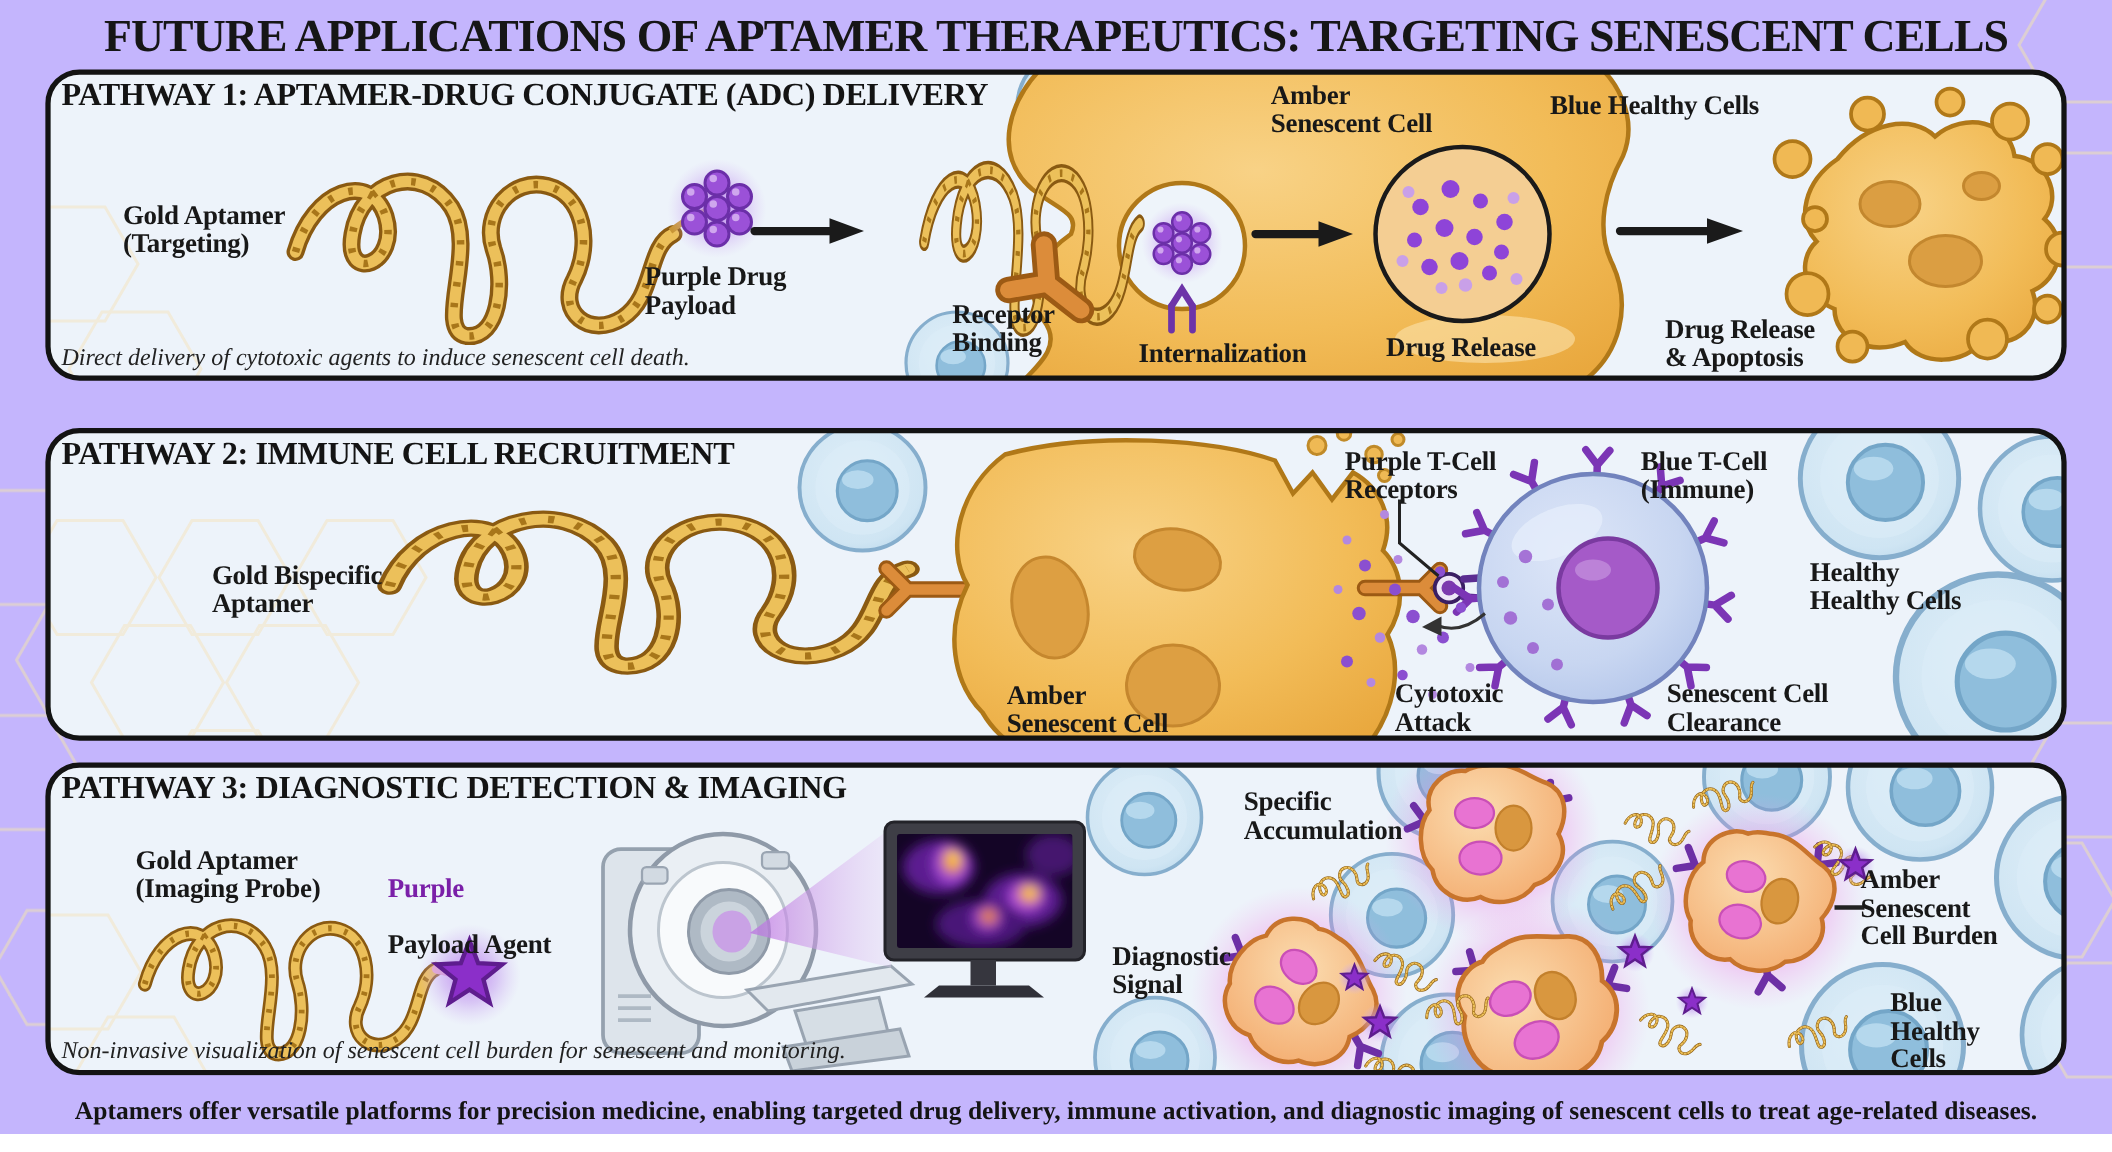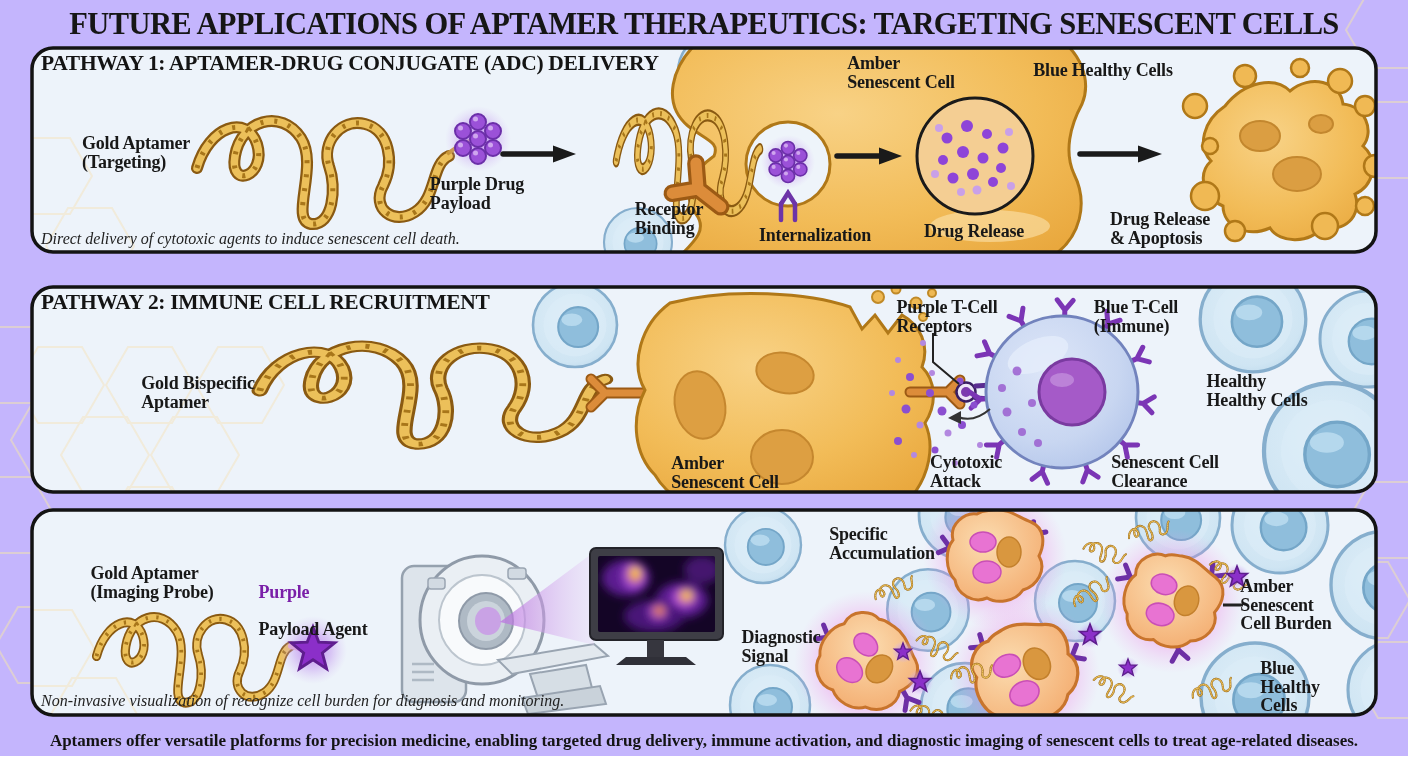--- a/index.html
+++ b/index.html
@@ -499,33 +499,34 @@
             <use href="#star" transform="translate(1207,69) scale(0.55)" fill="#8B2FC9" stroke="#5E1D8E" stroke-width="3"></use>
           <circle cx="1098" cy="160" r="11" fill="url(#glowPurple)"></circle>
             <use href="#star" transform="translate(1098,160) scale(0.45)" fill="#8B2FC9" stroke="#5E1D8E" stroke-width="3"></use>
           <circle cx="873" cy="144" r="11" fill="url(#glowPurple)"></circle>
             <use href="#star" transform="translate(873,144) scale(0.45)" fill="#8B2FC9" stroke="#5E1D8E" stroke-width="3"></use>
         </g>
         <line x1="1193" y1="97" x2="1213" y2="97" stroke="#222" stroke-width="3"></line>
       </g>
       <rect class="pborder" x="2" y="2" width="1344" height="205" rx="21"></rect>
     </svg>
+    <div class="hd">PATHWAY 3: DIAGNOSTIC DETECTION &amp; IMAGING</div>
     <div class="lbl" style="left:122px;top:56px;">Gold Aptamer
 (Imaging Probe)</div>
     <div class="lbl" style="left:283px;top:56px;">
       <span class="purpleword">Purple</span>
       <span style="display:block">Payload Agent</span>
     </div>
     <div class="lbl" style="left:751px;top:81px;margin-top:39px;">Diagnostic
 Signal</div>
     <div class="lbl" style="left:852px;top:17px;">Specific
 Accumulation</div>
     <div class="lbl" style="left:1256px;top:69px;">Amber
 Senescent
 Cell Burden</div>
     <div class="lbl" style="left:1260px;top:151px;">Blue
 Healthy
 Cells</div>
-    <div class="cap">Non-invasive visualization of recognize cell burden for diagnosis and monitoring.</div>
+    <div class="cap">Non-invasive visualization of senescent cell burden for senescent and monitoring.</div>
   </section>
 
   <div class="footer">Aptamers offer versatile platforms for precision medicine, enabling targeted drug delivery, immune activation, and diagnostic imaging of senescent cells to treat age-related diseases.</div>
 </div>
 
 </body></html>

